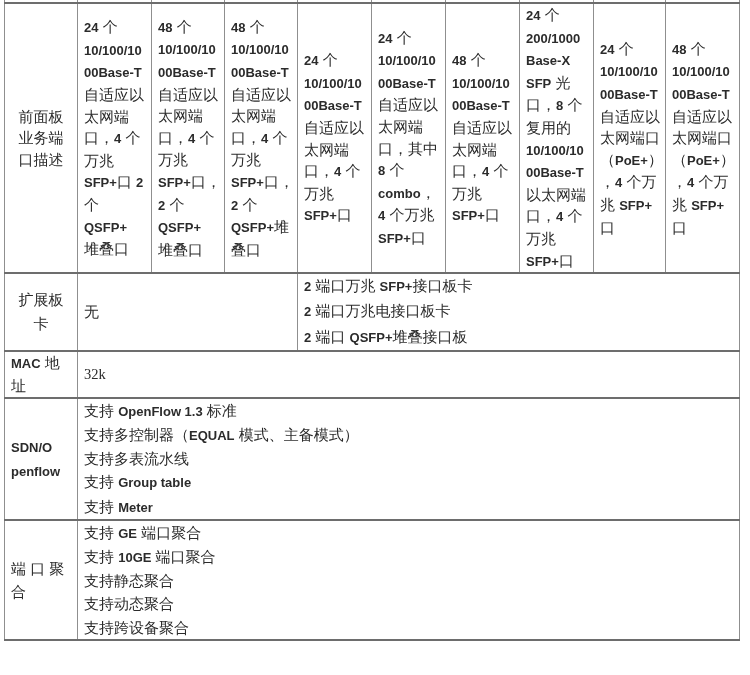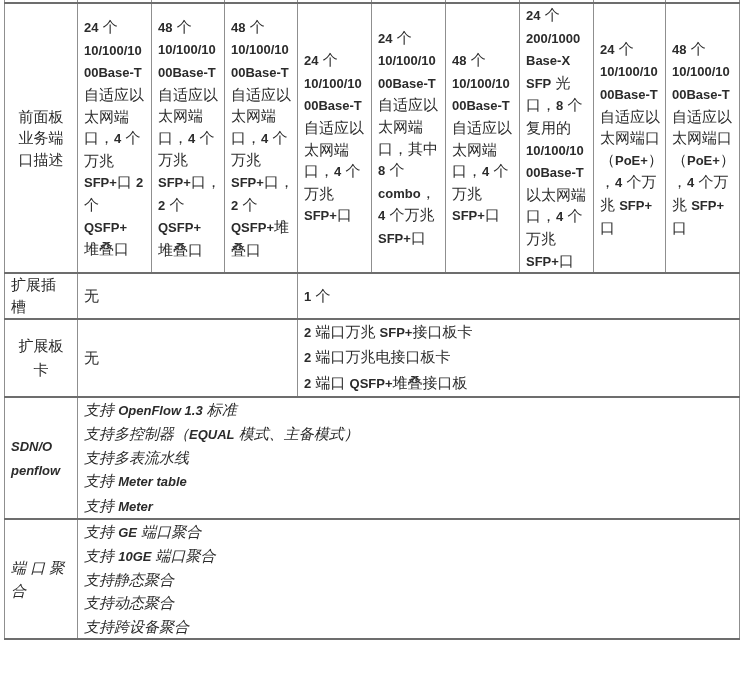--- a/index.html
+++ b/index.html
@@ -31,21 +31,21 @@
   .tx{
     font-size:15px;line-height:21.6px;
     padding:0 1px 0 6px;
     word-break:keep-all;white-space:normal;
   }
   .tx b{font-weight:700;font-size:13px;font-family:"Liberation Sans",sans-serif;}
   th .tx{padding-left:6px;}
   .center .tx{text-align:center;padding-left:0;padding-right:0;}
   .lh22 .tx{line-height:22px;}
   .lh24 .tx{line-height:24.2px;}
-  .lh23 .tx{line-height:23.2px;font-style:italic;}
+  .lh23 .tx{line-height:23.2px;}
   .mac .tx b{
     font-family:"Liberation Serif","DejaVu Serif",serif;
     font-weight:normal;font-size:14.5px;
   }
 </style>
 </head>
 <body>
 
 <div class="page">
   <table class="spec">
@@ -101,51 +101,48 @@
             <div class="tx"><b>24</b> 个<br><b>200/1000</b><br><b>Base-X</b><br><b>SFP</b> 光<br>口，<b>8</b> 个<br>复用的<br><b>10/100/10</b><br><b>00Base-T</b><br>以太网端<br>口，<b>4</b> 个<br>万兆<br><b>SFP+</b>口</div>
           </td>
         <td>
             <div class="tx"><b>24</b> 个<br><b>10/100/10</b><br><b>00Base-T</b><br>自适应以<br>太网端口<br>（<b>PoE+</b>）<br>，<b>4</b> 个万<br>兆 <b>SFP+</b><br>口</div>
           </td>
         <td>
             <div class="tx"><b>48</b> 个<br><b>10/100/10</b><br><b>00Base-T</b><br>自适应以<br>太网端口<br>（<b>PoE+</b>）<br>，<b>4</b> 个万<br>兆 <b>SFP+</b><br>口</div>
           </td>
       </tr>
 
-      <tr class="r2 lh22">
-        <th>
-          <div class="tx">扩展插<br>槽</div>
-        </th>
-        <td colspan="3">
-          <div class="tx">无</div>
-        </td>
-        <td colspan="6">
-          <div class="tx"><b>1</b> 个</div>
-        </td>
-      </tr>
 
       <tr class="r3 lh24">
         <th class="center lh22">
           <div class="tx">扩展板<br>卡</div>
         </th>
         <td colspan="3" class="lh22">
           <div class="tx">无</div>
         </td>
         <td colspan="6">
           <div class="tx"><b>2</b> 端口万兆 <b>SFP+</b>接口板卡<br><b>2</b> 端口万兆电接口板卡<br><b>2</b> 端口 <b>QSFP+</b>堆叠接口板</div>
         </td>
       </tr>
 
+      <tr class="r4 lh22">
+        <th>
+          <div class="tx"><b>MAC</b> 地<br>址</div>
+        </th>
+        <td colspan="9" class="mac">
+          <div class="tx"><b>32k</b></div>
+        </td>
+      </tr>
 
       <tr class="r5 lh23">
         <th class="lh22">
           <div class="tx"><b>SDN/O</b><br><b>penflow</b></div>
         </th>
         <td colspan="9">
-          <div class="tx">支持 <b>OpenFlow 1.3</b> 标准<br>支持多控制器（<b>EQUAL</b> 模式、主备模式）<br>支持多表流水线<br>支持 <b>Meter table</b><br>支持 <b>Meter</b></div>
+          <div class="tx">支持 <b>OpenFlow 1.3</b> 标准<br>支持多控制器（<b>EQUAL</b> 模式、主备模式）<br>支持多表流水线<br>支持 <b>Group table</b><br>支持 <b>Meter</b></div>
         </td>
       </tr>
 
       <tr class="r6 lh23">
         <th>
           <div class="tx">端 口 聚<br>合</div>
         </th>
         <td colspan="9">
           <div class="tx">支持 <b>GE</b> 端口聚合<br>支持 <b>10GE</b> 端口聚合<br>支持静态聚合<br>支持动态聚合<br>支持跨设备聚合</div>
         </td>

